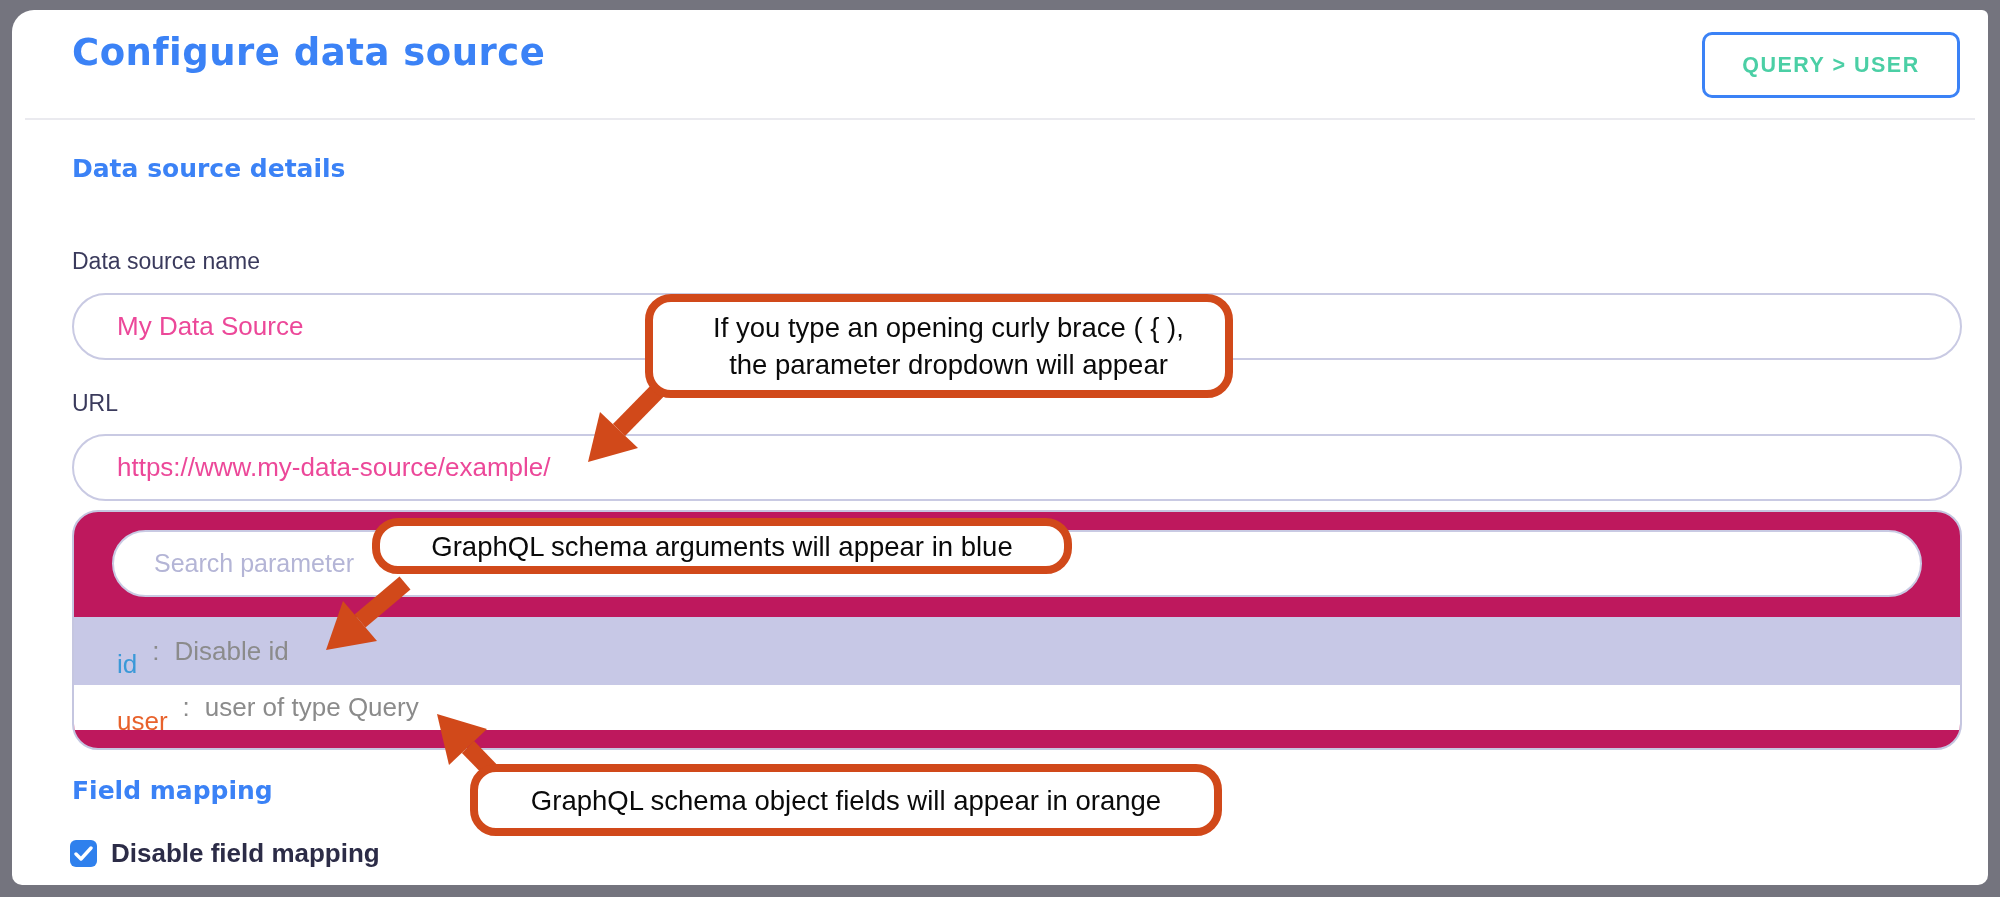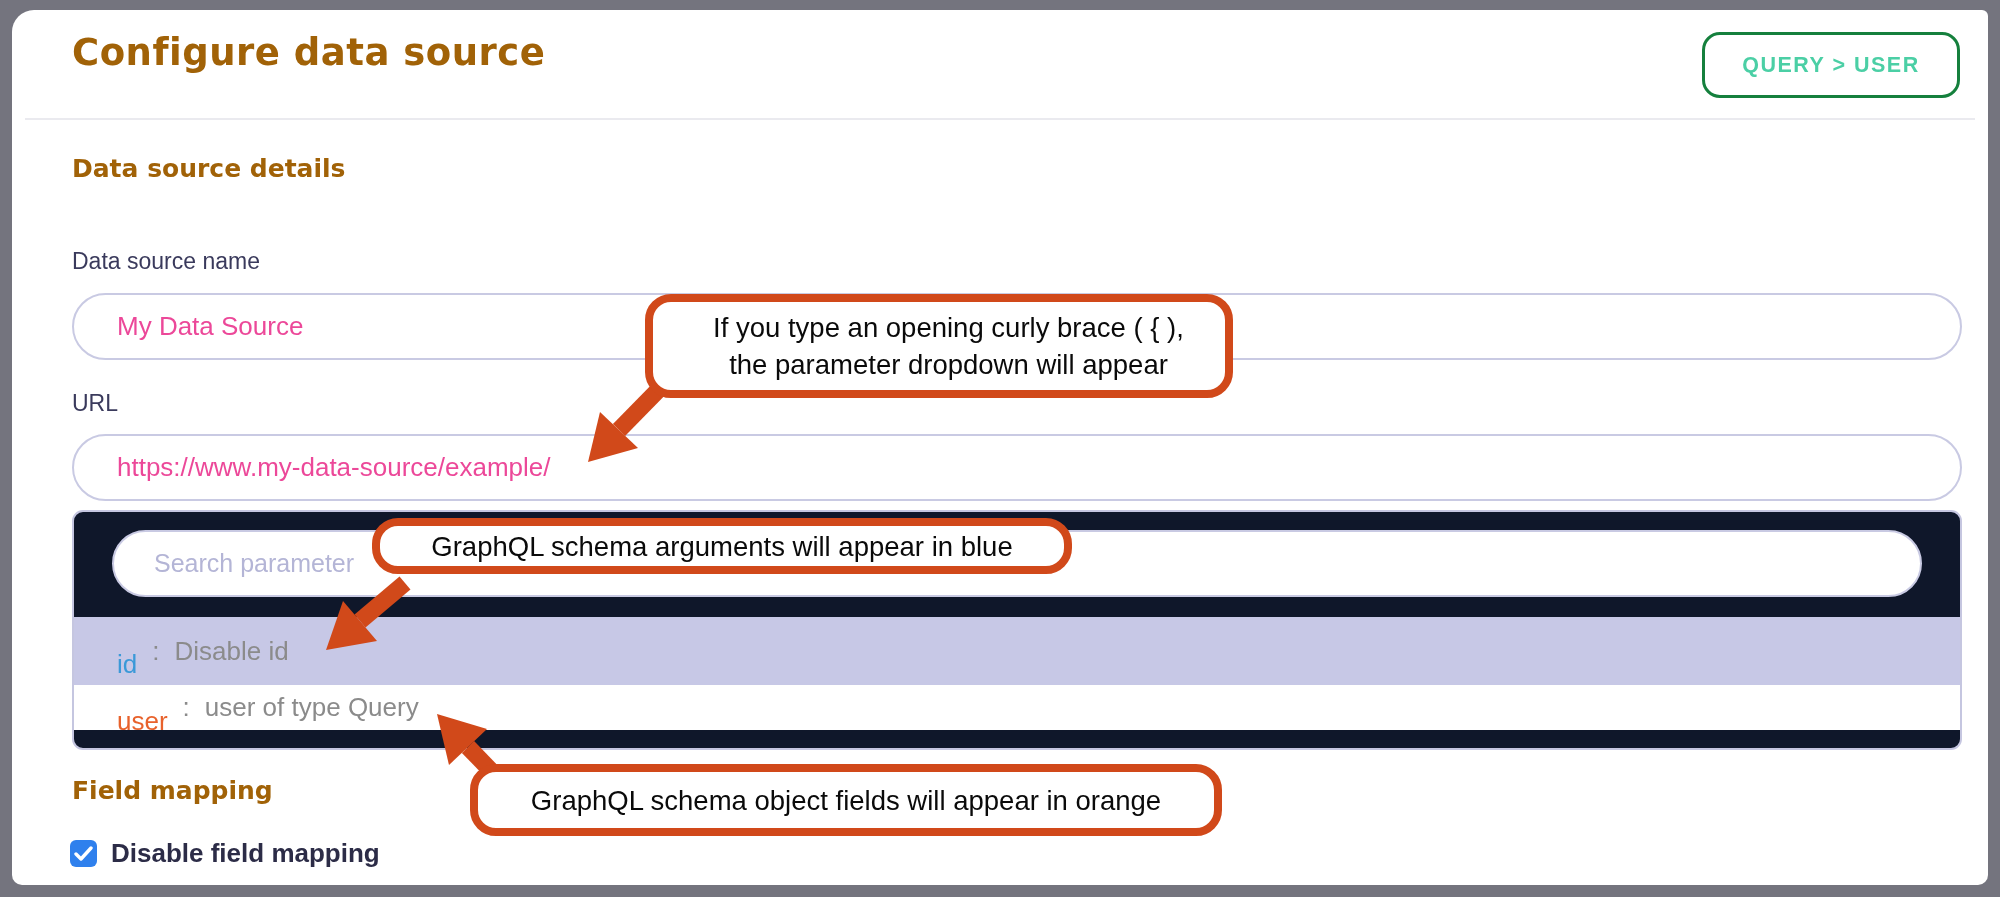--- a/index.html
+++ b/index.html
@@ -5,25 +5,25 @@
   html,body{margin:0;padding:0;}
   body{
     width:2000px;height:897px;position:relative;overflow:hidden;
     background:#74747e;
     font-family:"Liberation Sans", sans-serif;
   }
   .card{
     position:absolute;left:12px;top:10px;right:12px;bottom:12px;
     background:#ffffff;border-radius:22px 6px 10px 10px;
   }
-  .display{font-family:"DejaVu Sans", sans-serif;color:#a16207;font-weight:600;}
+  .display{font-family:"DejaVu Sans", sans-serif;color:#3b82f6;font-weight:600;}
   .app-title{position:absolute;left:60px;top:21px;font-size:37px;letter-spacing:.5px;}
   .badge{
     position:absolute;left:1690px;top:22px;width:258px;height:66px;
-    border:3px solid #15803d;border-radius:18px;color:#4bcfa5;
+    border:3px solid #3b82f6;border-radius:10px;color:#4bcfa5;
     font-weight:bold;font-size:21.5px;letter-spacing:1.5px;
     display:flex;align-items:center;justify-content:center;background:#fff;
     box-sizing:border-box;
   }
   .header-divider{position:absolute;left:13px;right:13px;top:108px;height:2px;background:#eaeaef;}
   .section-heading{position:absolute;font-size:25px;}
   .h-details{left:60px;top:144px;}
   .h-fieldmap{left:60px;top:766px;}
   .field-label{position:absolute;font-size:23px;color:#3a3a5c;font-weight:500;}
   .l-name{left:60px;top:238px;}
@@ -31,22 +31,22 @@
   .text-input{
     position:absolute;box-sizing:border-box;height:67px;
     border:2px solid #c9cae3;border-radius:40px;background:#fff;
     font-family:"Liberation Sans", sans-serif;font-size:26px;color:#ec4899;font-weight:500;
     padding:0 30px 0 43px;outline:none;
   }
   .in-name{left:60px;top:283px;width:1890px;}
   .in-url{left:60px;top:424px;width:1890px;}
   .dropdown-panel{
     position:absolute;left:60px;top:500px;width:1890px;height:240px;
-    box-sizing:border-box;border:2px solid #c5c6e0;border-radius:11px;
-    background:#0f172a;overflow:hidden;
+    box-sizing:border-box;border:2px solid #c5c6e0;border-radius:26px;
+    background:#be185d;overflow:hidden;
   }
   .search-input{
     position:absolute;left:38px;top:18px;width:1810px;height:67px;box-sizing:border-box;
     border:2px solid #c9cae3;border-radius:40px;background:#fff;
     font-family:"Liberation Sans", sans-serif;font-size:25px;color:#4a4a6e;
     padding:0 30px 0 40px;outline:none;
   }
   .search-input::placeholder{color:#b4b5d6;opacity:1;}
   .dd-row{
     position:absolute;left:0;width:100%;box-sizing:border-box;

